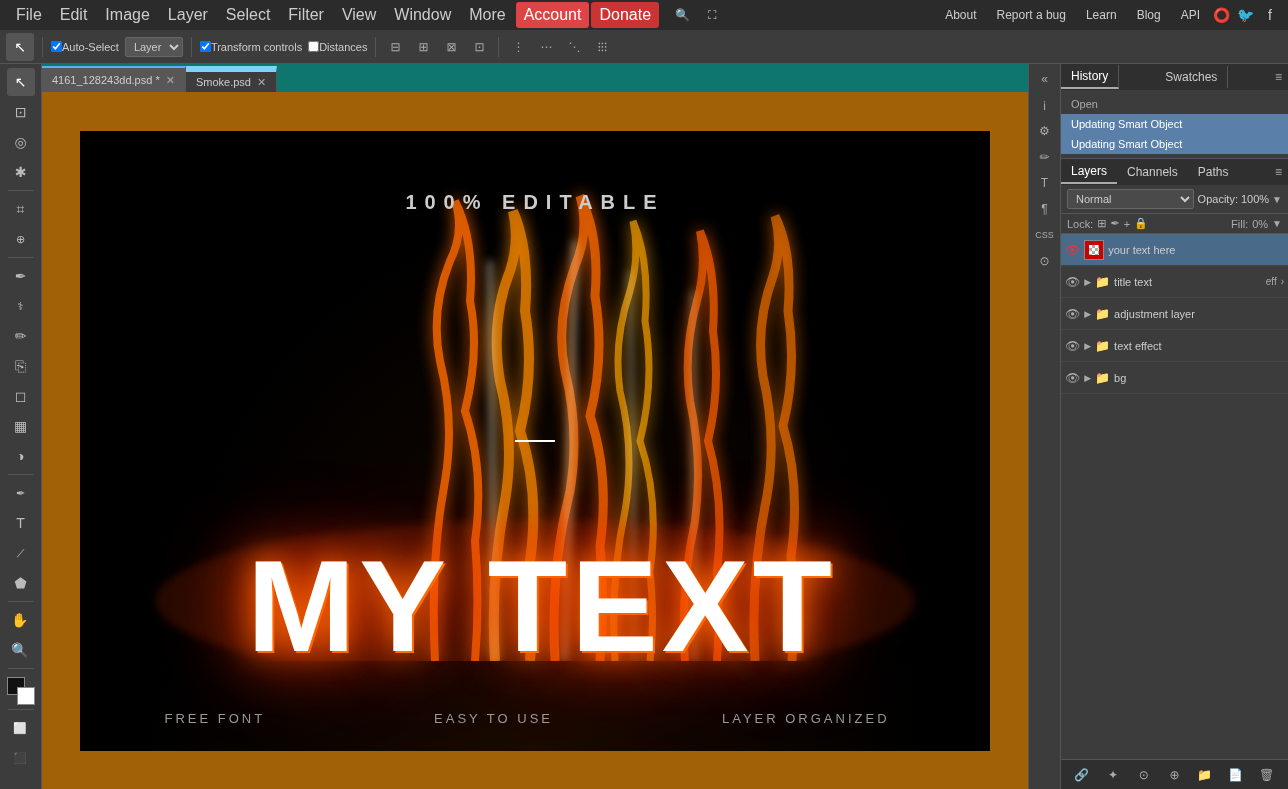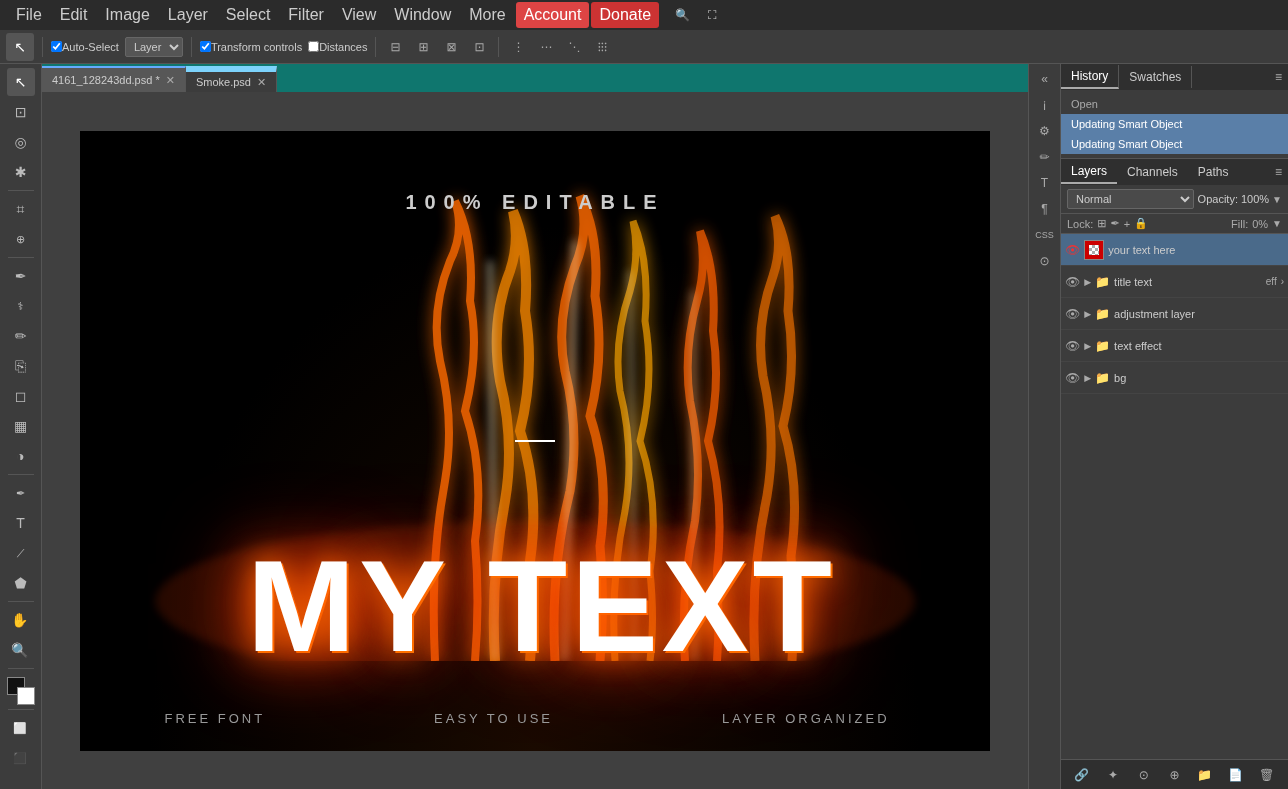--- a/index.html
+++ b/index.html
@@ -139,21 +139,21 @@
     }
     .tab.active { background: #575757; border-top: 2px solid #6af; }
     .tab-close { color: #aaa; font-size: 11px; cursor: pointer; }
 
     
     #canvas-container {
       flex: 1;
       display: flex;
       align-items: center;
       justify-content: center;
-      background: #404040;
+      background: #a16207;
       overflow: hidden;
       position: relative;
     }
     #canvas {
       width: 910px;
       height: 620px;
       background: #000;
       position: relative;
       overflow: hidden;
     }
@@ -276,20 +276,21 @@
 
     
     #history-panel {
       border-bottom: 1px solid #555;
     }
     .panel-tabs {
       display: flex;
       background: #2f2f2f;
       align-items: center;
       height: 26px;
+      gap: 36px;
     }
     .panel-tab {
       padding: 4px 10px;
       font-size: 12px;
       color: #ccc;
       cursor: pointer;
       border-right: 1px solid #555;
     }
     .panel-tab.active { color: #fff; border-bottom: 2px solid #aaa; }
     .panel-tab-menu { margin-left: auto; padding: 2px 6px; cursor: pointer; color: #aaa; }
@@ -439,20 +440,30 @@
     <div class="menu-item">Layer</div>
     <div class="menu-item">Select</div>
     <div class="menu-item">Filter</div>
     <div class="menu-item">View</div>
     <div class="menu-item">Window</div>
     <div class="menu-item">More</div>
     <div class="menu-item active-account">Account</div>
     <div class="menu-item active-donate">Donate</div>
     <div class="menu-right-item" style="margin-left:6px;">🔍</div>
     <div class="menu-right-item">⛶</div>
+  </div>
+  <div class="menu-right">
+    <div class="menu-right-item">About</div>
+    <div class="menu-right-item">Report a bug</div>
+    <div class="menu-right-item">Learn</div>
+    <div class="menu-right-item">Blog</div>
+    <div class="menu-right-item">API</div>
+    <div class="social-icon">⭕</div>
+    <div class="social-icon">🐦</div>
+    <div class="social-icon">f</div>
   </div>
 </div>
 
 <div id="toolbar">
   <div class="tool-icon active">↖</div>
   <div class="toolbar-separator"></div>
   <label class="tool-checkbox">
     <input type="checkbox" checked="" style="">
     <span>Auto-Select</span>
   </label>

